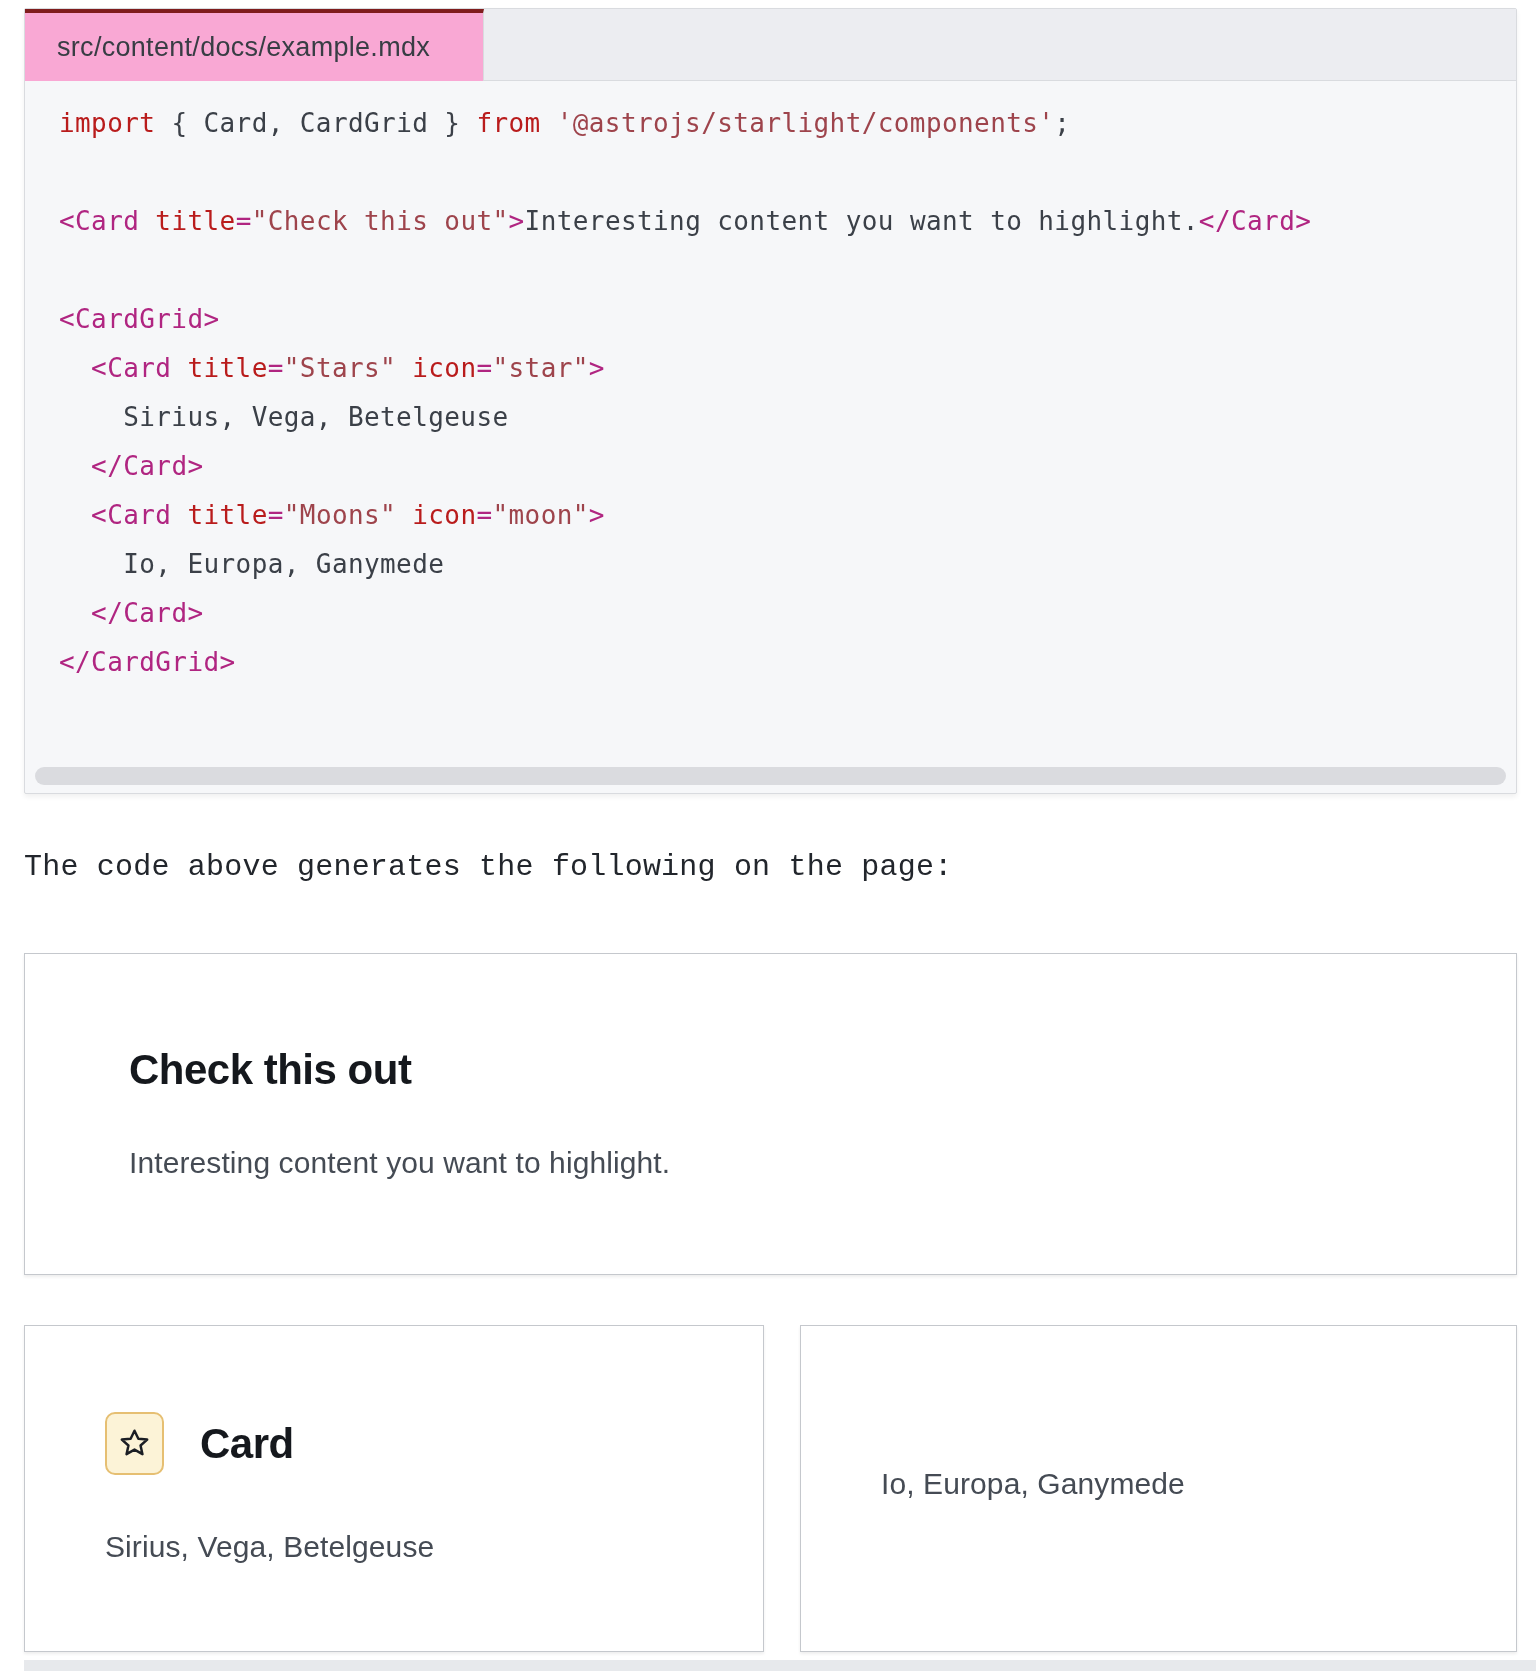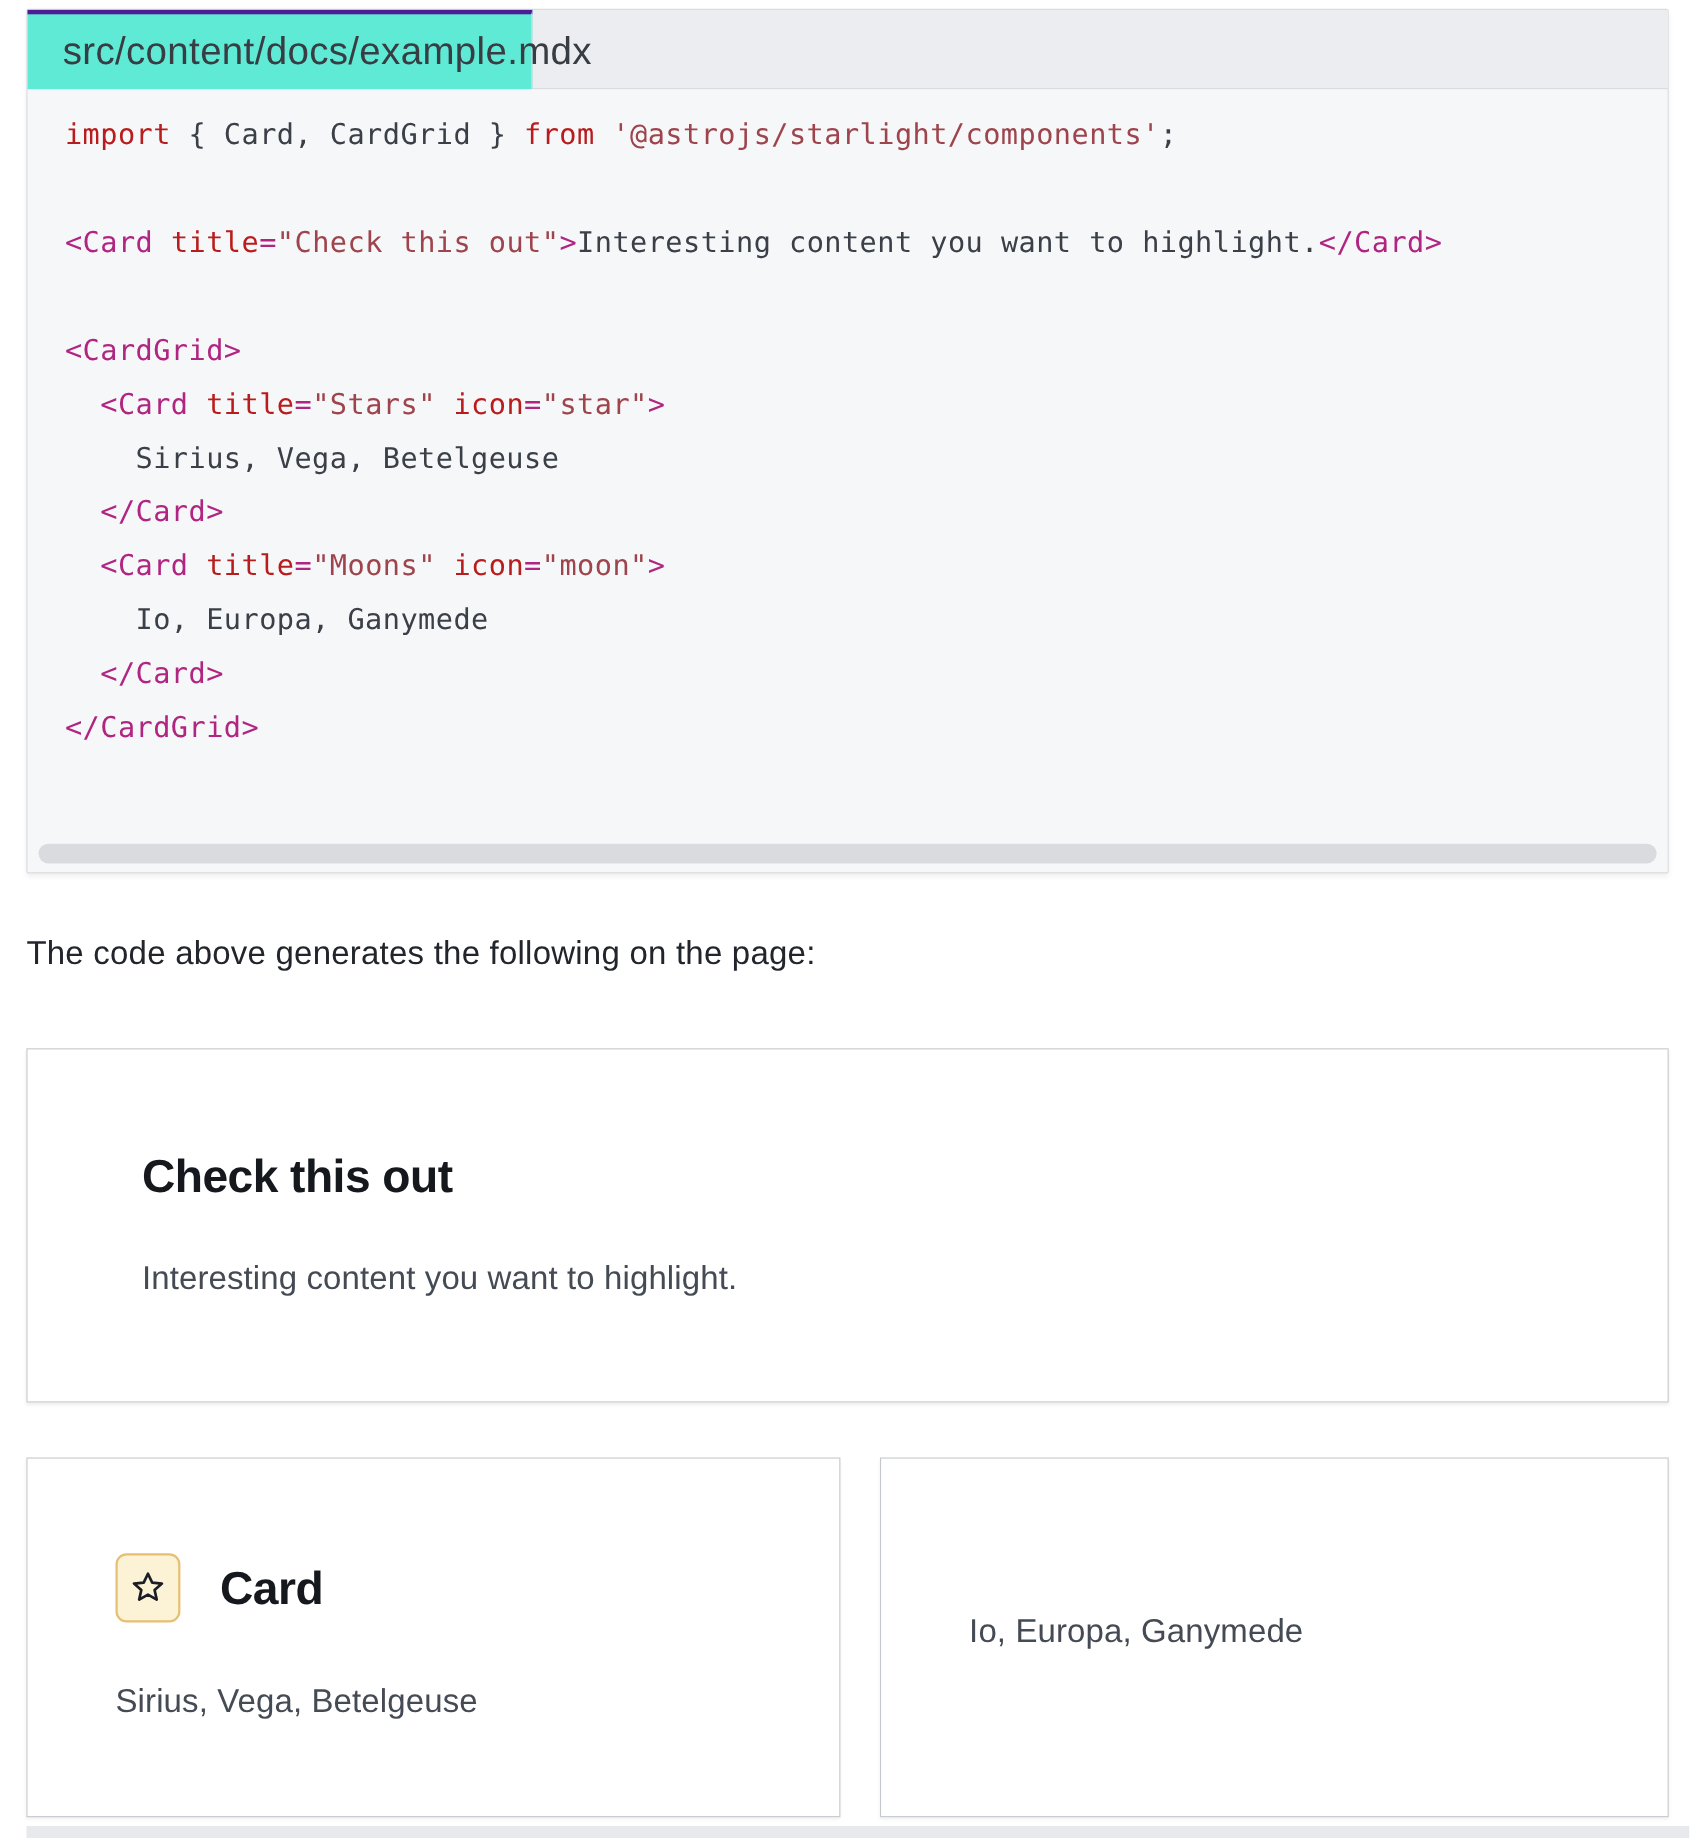--- a/index.html
+++ b/index.html
@@ -10,24 +10,24 @@
   }
 
   
   .code-frame {
     position:absolute; left:24px; top:8px; width:1493px; margin:0;
     background:#f6f7f9; border:1px solid #d9dbdf; border-radius:2px;
     box-shadow:0 3px 5px rgba(0,0,0,.06);
   }
   .tabbar { display:flex; height:72px; background:#ecedf1; border-bottom:1px solid #d9dbdf; }
   .tab {
-    width:459px; background:#5eead4; border-top:4px solid #4c1d95;
+    width:459px; background:#f9a8d4; border-top:4px solid #7f1d1d;
     border-right:1px solid #d9dbdf; margin-bottom:-1px;
     display:flex; align-items:center; padding:0 32px;
-    font-size:35px; letter-spacing:.3px; color:#383d44;
+    font-size:27px; letter-spacing:.3px; color:#383d44;
   }
   .tab-filler { flex:1; }
   .code {
     margin:0; padding:18px 0 0 34px;
     font-family:"DejaVu Sans Mono", monospace;
     font-size:26px; line-height:49px; letter-spacing:.4px;
     white-space:pre; color:#3b4048;
   }
   .code .line { height:49px; }
   .tok-k { color:#b91c1c; }   
@@ -36,21 +36,21 @@
   .tok-t { color:#b02581; }   
   .tok-a { color:#b91c1c; }   
   .hscrollbar {
     height:18px; border-radius:9px; background:#dadbdf;
     margin:80px 10px 8px 10px;
   }
 
   
   .intro {
     position:absolute; left:24px; top:850px; margin:0;
-    font-size:30px; letter-spacing:.2px; color:#22262c;
+    font-size:30px; letter-spacing:.2px; color:#22262c;font-family:Liberation Mono, monospace;
   }
 
   
   .card {
     position:absolute; background:#fff; border:1px solid #c5c8cd;
     box-shadow:0 2px 3px rgba(0,0,0,.07);
   }
   .card-title {
     margin:0; font-size:42px; font-weight:700; color:#15181d; letter-spacing:-.5px;
   }

